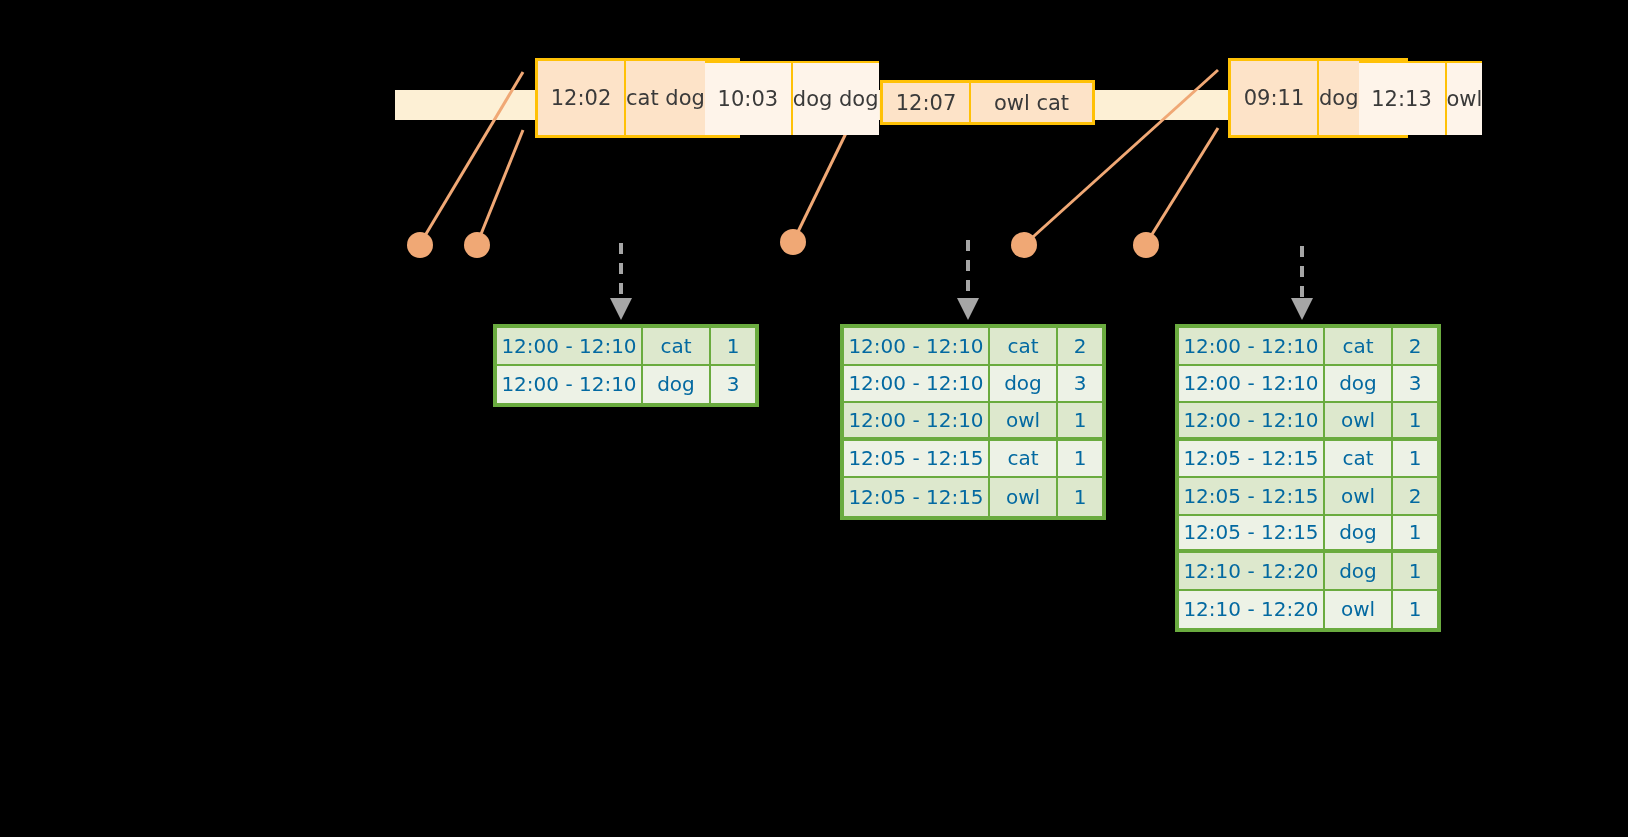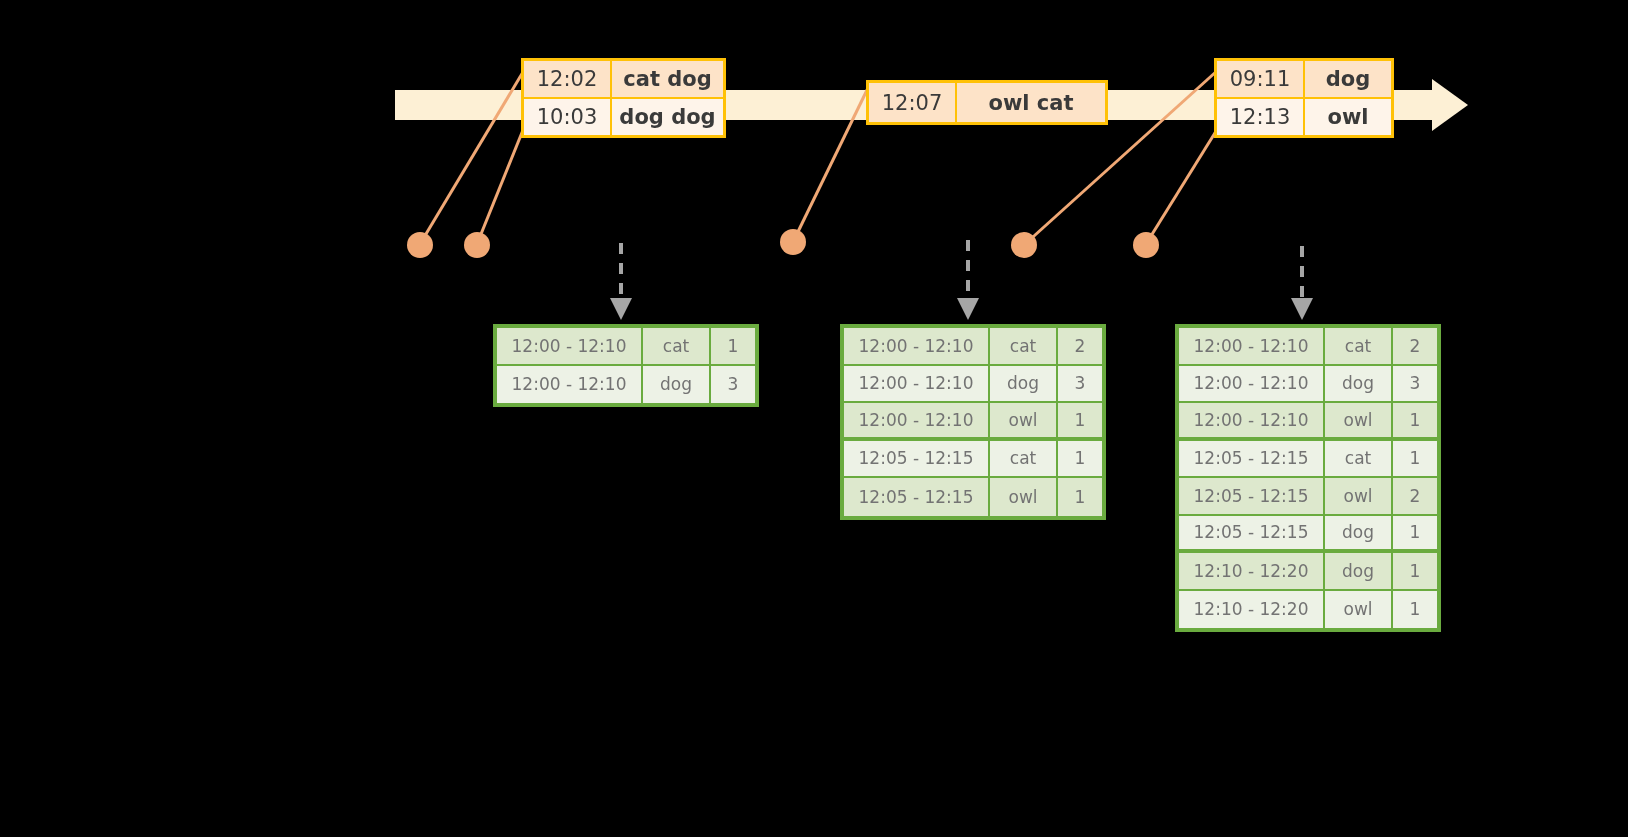--- a/index.html
+++ b/index.html
@@ -35,63 +35,64 @@
     border-bottom:26px solid transparent;
     border-left:36px solid #fdf0d5;
   }
 
   
   .evt{
     position:absolute;
     border:3px solid #ffc107;
     box-sizing:border-box;
     display:flex;
-    flex-direction:column;
+    flex-direction:row;
     background:#ec4899;
+    margin-left:14px;
   }
   .evt-row{
     display:flex;
     flex:1 1 auto;
     min-height:0;
   }
   .evt-row + .evt-row{ border-top:2px solid #ffc107; }
   .evt-row.shade .cell{ background:#fde3c8; }
   .evt-row.plain .cell{ background:#fef4ea; }
   .evt .cell{
     display:flex;
     align-items:center;
     justify-content:center;
     font-size:21px;
     color:#3a3a3a;
     box-sizing:border-box;
     white-space:nowrap;
   }
   .evt .cell.time{ width:88px; border-right:2px solid #ffc107; }
-  .evt .cell.words{ flex:1 1 auto;font-weight:bold; }
+  .evt .cell.words{ flex:1 1 auto; }
 
   
   .restable{
     position:absolute;
     border:4px solid #6aab3f;
     box-sizing:border-box;
     background:#6aab3f;
     display:flex;
     flex-direction:column;
   }
   .res-row{
     display:flex;
     height:37.5px;
     box-sizing:border-box;
   }
   .res-row .cell{
     display:flex;
     align-items:center;
     justify-content:center;
-    font-size:17px;
-    color:#737373;
+    font-size:20px;
+    color:#0369a1;
     box-sizing:border-box;
     border-right:2px solid #6aab3f;
     border-bottom:2px solid #6aab3f;
     white-space:nowrap;
   }
   .res-row .cell:last-child{ border-right:none; }
   .res-row:last-child .cell{ border-bottom:none; }
   .res-row.shade .cell{ background:#dde8cd; }
   .res-row.plain .cell{ background:#edf2e6; }
   .res-row .cell.win{ width:146px; }
@@ -148,21 +149,21 @@
     <div class="evt-row shade">
       <div class="cell time">12:02</div>
       <div class="cell words">cat dog</div>
     </div>
     <div class="evt-row plain">
       <div class="cell time">10:03</div>
       <div class="cell words">dog dog</div>
     </div>
   </div>
 
-  <div class="evt" style="left:866px; top:80px; width:242px; height:45px;">
+  <div class="evt" style="left:866px; top:80px; width:215px; height:45px;">
     <div class="evt-row shade">
       <div class="cell time">12:07</div>
       <div class="cell words">owl cat</div>
     </div>
   </div>
 
   <div class="evt" style="left:1214px; top:58px; width:180px; height:80px;">
     <div class="evt-row shade">
       <div class="cell time">09:11</div>
       <div class="cell words">dog</div>

